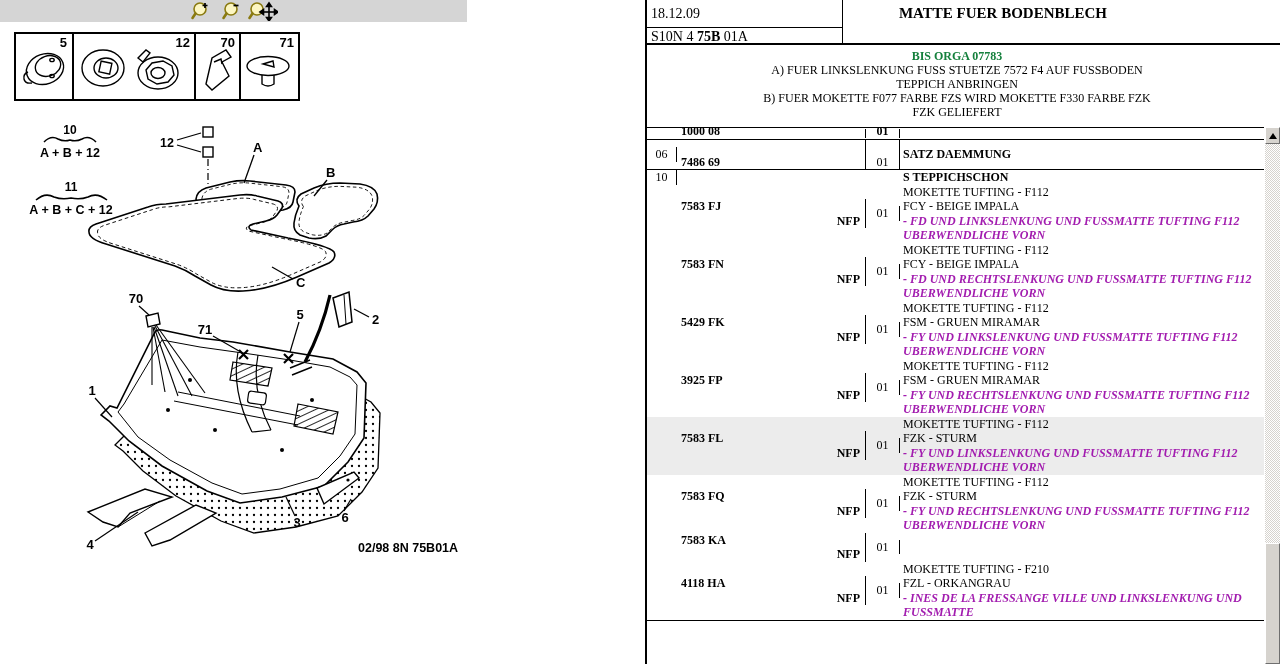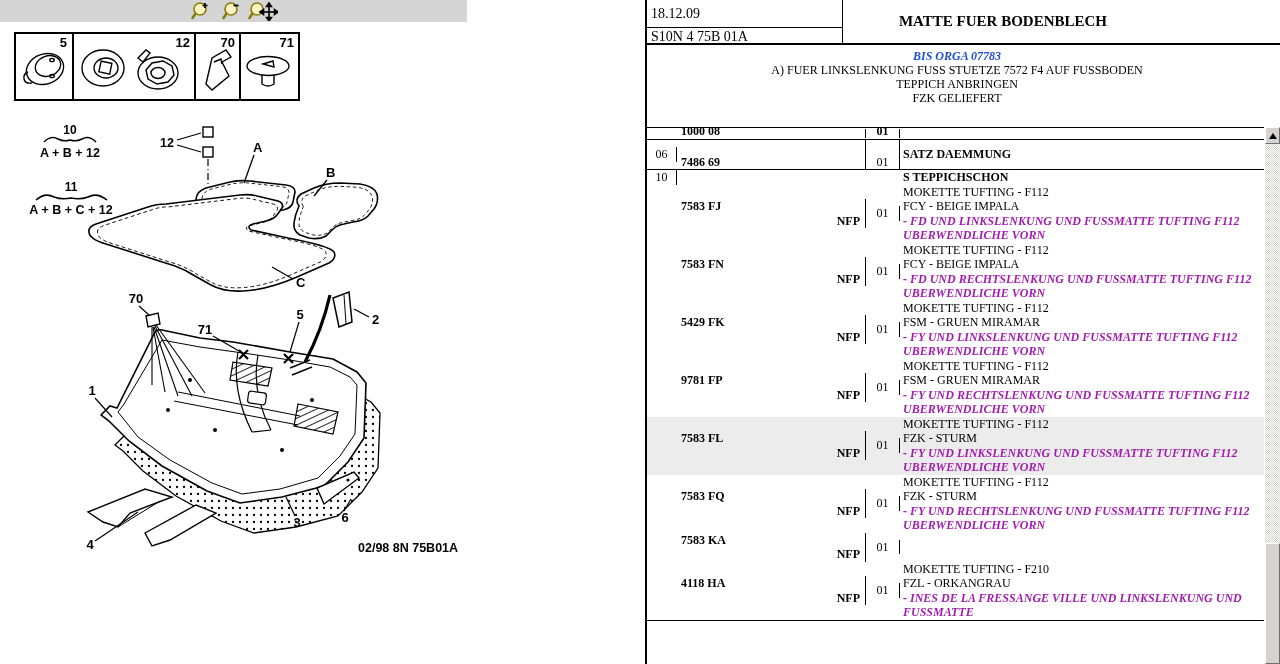--- a/index.html
+++ b/index.html
@@ -11,28 +11,28 @@
   .toolbar{position:absolute;left:0;top:0;width:467px;height:22px;background:#d5d5d5;}
   .tool{position:absolute;top:1px;width:24px;height:20px;cursor:pointer;}
   .diagram-svg{position:absolute;left:0;top:22px;}
 
   
   .right-panel{position:absolute;left:645px;top:0;width:633px;height:664px;
                border-left:2px solid #000;background:#fff;}
   .rp-date{position:absolute;left:4px;top:6px;font-size:14px;}
   .rp-dateline{position:absolute;left:0;top:27px;width:195px;border-top:1px solid #000;}
   .rp-code{position:absolute;left:4px;top:29px;font-size:14px;}
-  .rp-code b{font-weight:normal;}
+  .rp-code b{font-weight:bold;}
   .rp-vdiv{position:absolute;left:195px;top:0;width:1px;height:44px;background:#000;}
   .rp-thick{position:absolute;left:0;top:43px;width:633px;height:2px;background:#000;}
   .rp-title{position:absolute;left:236px;top:5px;width:240px;text-align:center;
-            font-weight:bold;font-size:15px;margin-top:8px;}
+            font-weight:bold;font-size:15px;}
   .rp-notes{position:absolute;left:0;top:49px;width:620px;text-align:center;
             font-size:12px;line-height:14px;}
-  .note-green{color:#1d4ed8;font-style:italic;font-weight:bold;}
+  .note-green{color:#15803d;font-weight:bold;}
 
   
   .ptable{position:absolute;left:0;top:127px;width:617px;box-sizing:border-box;
           border-top:1px solid #000;border-bottom:1px solid #000;
           font-size:12px;line-height:14.5px;background:#fff;}
   .trow{display:flex;align-items:center;}
   .c1{flex:0 0 30px;border-right:1px solid #000;box-sizing:border-box;text-align:center;}
   .c2{flex:0 0 189px;border-right:1px solid #000;box-sizing:border-box;}
   .c3{flex:0 0 34px;border-right:1px solid #000;box-sizing:border-box;text-align:center;}
   .c4{flex:1 1 auto;padding-left:3px;box-sizing:border-box;}
@@ -267,20 +267,21 @@
   <div class="rp-dateline"></div>
   <div class="rp-code"><span>S10N 4 </span><b>75B</b><span> 01A</span></div>
   <div class="rp-vdiv"></div>
   <div class="rp-title">MATTE FUER BODENBLECH</div>
   <div class="rp-thick"></div>
 
   <div class="rp-notes">
     <div class="note-green">BIS ORGA 07783</div>
     <div>A) FUER LINKSLENKUNG FUSS STUETZE 7572 F4 AUF FUSSBODEN</div>
     <div>TEPPICH ANBRINGEN</div>
+    <div>B) FUER MOKETTE F077 FARBE FZS WIRD MOKETTE F330 FARBE FZK</div>
     <div>FZK GELIEFERT</div>
   </div>
 
   <div class="ptable">
 
     <div class="trow partial">
       <div class="c1"></div>
       <div class="c2">
           <div class="pn">1000 08</div>
         </div>
@@ -368,21 +369,21 @@
           <div>MOKETTE TUFTING - F112</div>
           <div>FSM - GRUEN MIRAMAR</div>
           <div class="g">- FY UND LINKSLENKUNG UND FUSSMATTE TUFTING F112</div>
           <div class="g">UBERWENDLICHE VORN</div>
         </div>
       </div>
 
       <div class="trow">
         <div class="c1"></div>
         <div class="c2">
-            <div class="pn">9781 FP</div>
+            <div class="pn">3925 FP</div>
             <div class="nfp">NFP</div>
           </div>
         <div class="c3">
             <div>01</div>
           </div>
         <div class="c4">
           <div>MOKETTE TUFTING - F112</div>
           <div>FSM - GRUEN MIRAMAR</div>
           <div class="g">- FY UND RECHTSLENKUNG UND FUSSMATTE TUFTING F112</div>
           <div class="g">UBERWENDLICHE VORN</div>

